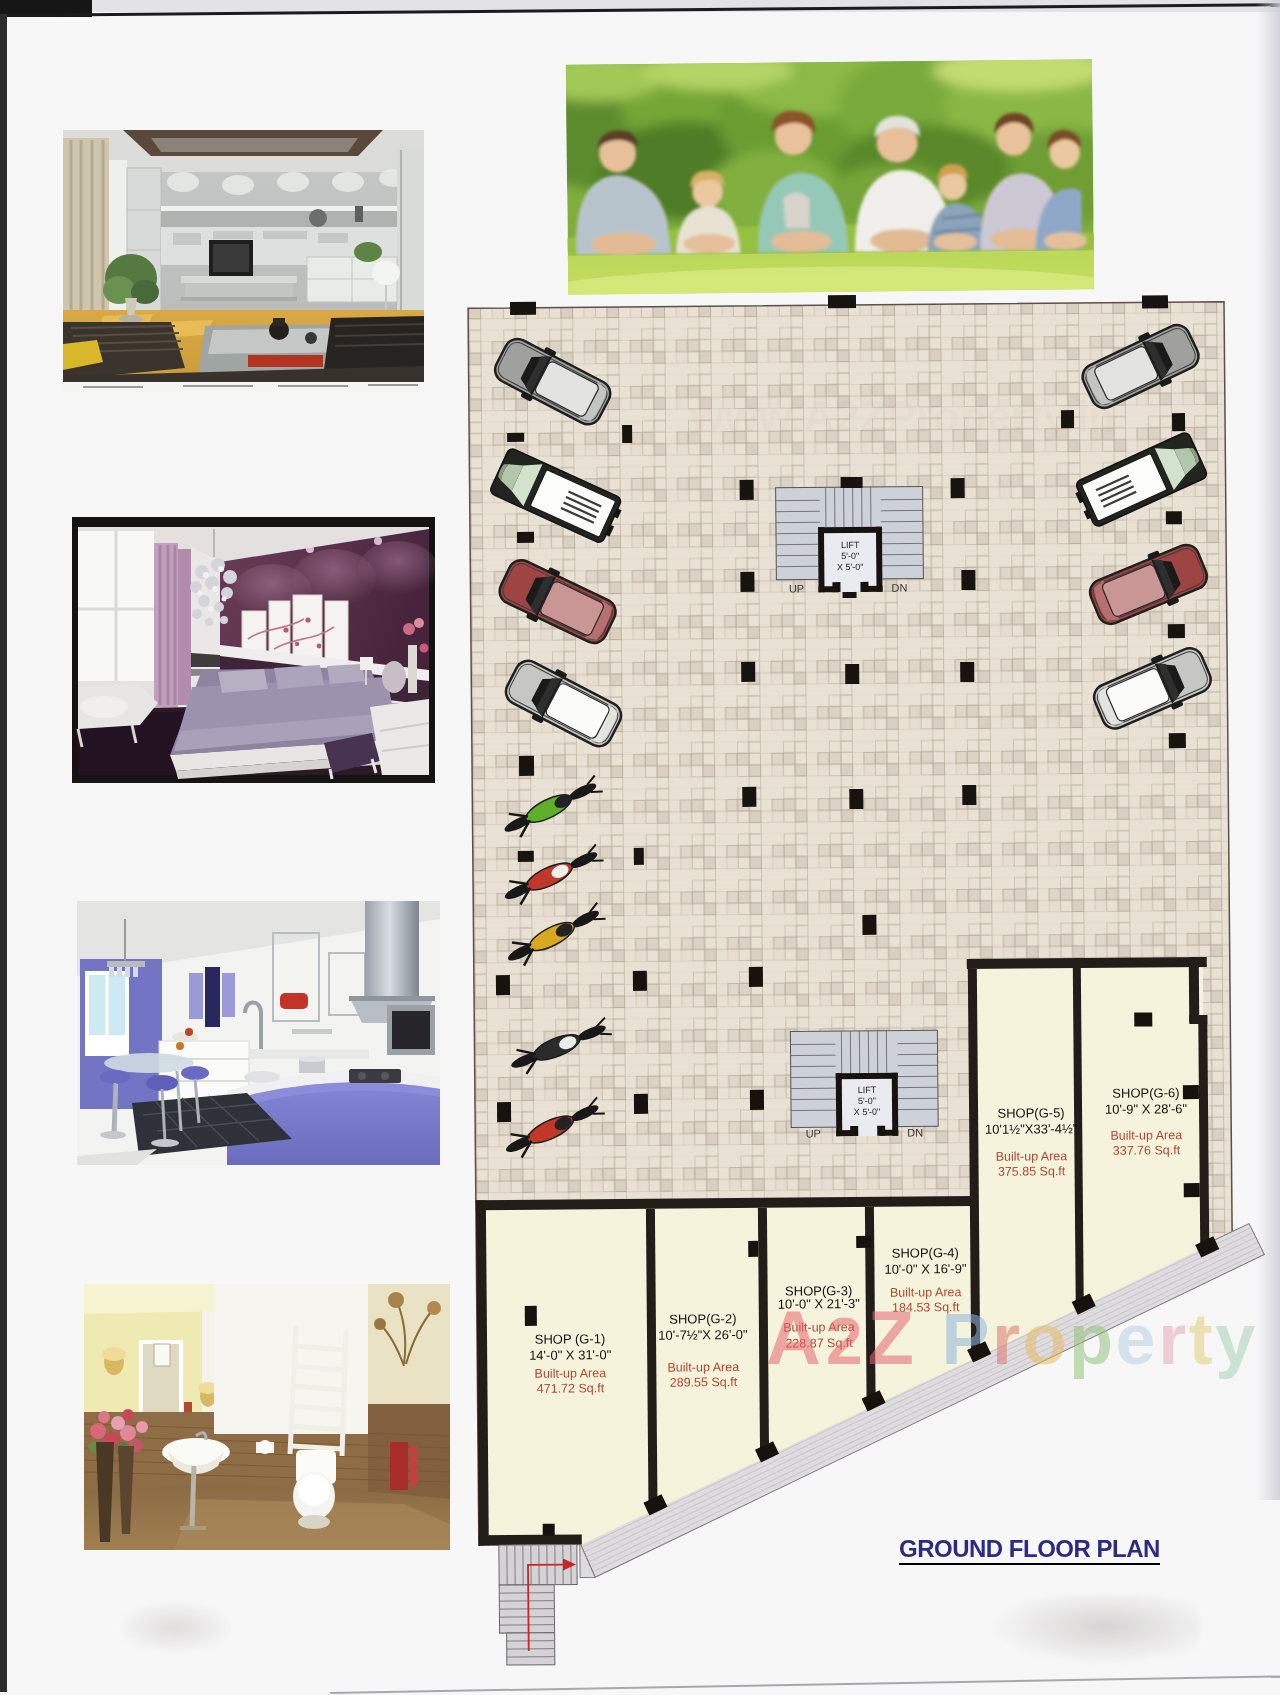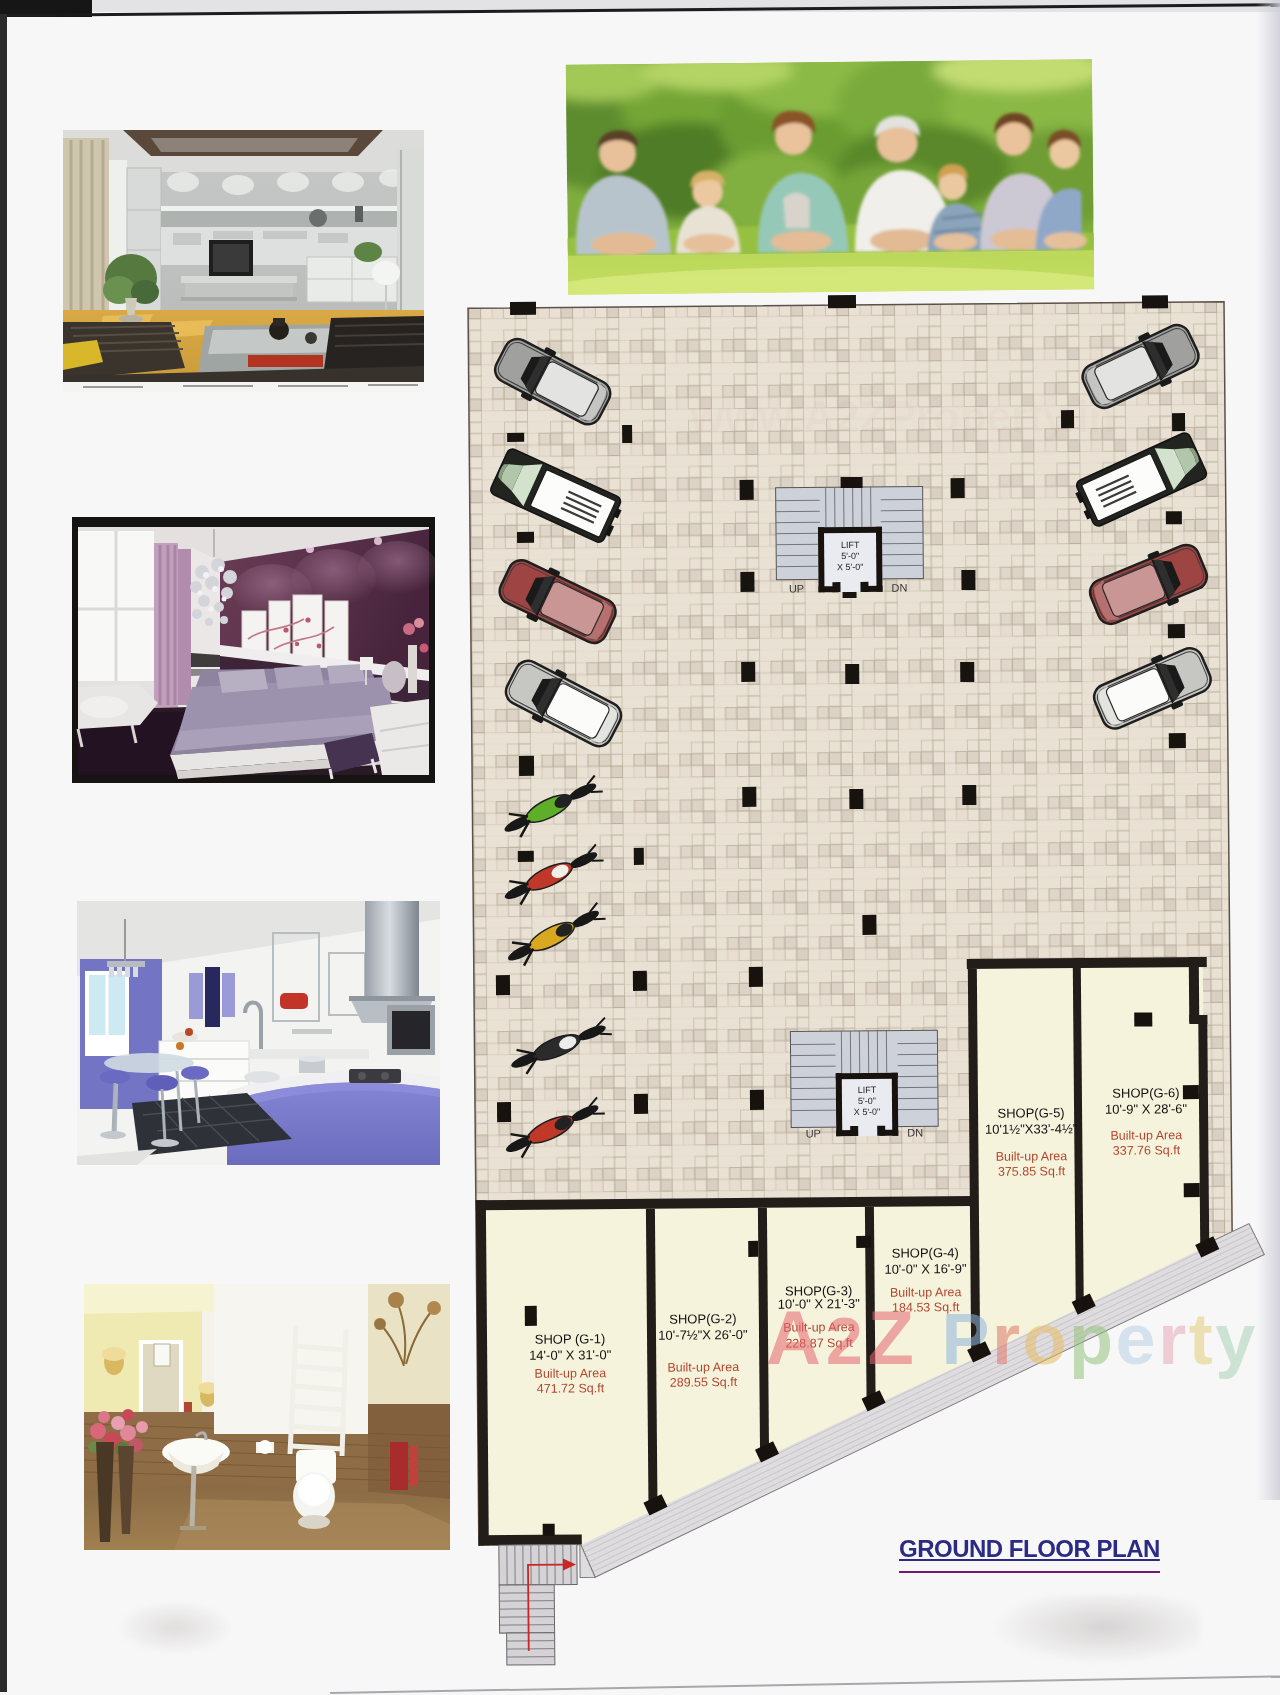--- a/index.html
+++ b/index.html
@@ -1026,17 +1026,17 @@
     <text x="1145" y="1157" font-size="12.5" fill="#b1462f">337.76 Sq.ft</text>
   </g>
 </g>
 </svg>
 
 <div class="abs" style="left:990px;top:1595px;width:210px;height:70px;background:radial-gradient(ellipse at 55% 45%, rgba(150,148,145,0.35), rgba(150,148,145,0) 70%);filter:blur(2px);"></div>
 <div class="abs" style="left:115px;top:1600px;width:120px;height:55px;background:radial-gradient(ellipse at 50% 50%, rgba(160,158,152,0.28), rgba(160,158,152,0) 70%);filter:blur(2px);"></div>
 
 <div class="abs" style="left:690px;top:392px;font-family:'Liberation Sans',sans-serif;font-weight:bold;font-size:44px;white-space:nowrap;opacity:0.035;color:#c05a70;">www.A2ZProperty.in</div>
 
-<div class="abs" style="left:899px;top:1535px;width:380px;font-family:'Liberation Sans',sans-serif;font-weight:bold;font-size:24px;letter-spacing:-0.5px;color:#2b2b84;white-space:nowrap;"><span style="border-bottom:2px solid #701a75;padding-bottom:9px;text-decoration:underline;">GROUND FLOOR PLAN</span></div>
+<div class="abs" style="left:899px;top:1535px;width:380px;font-family:'Liberation Sans',sans-serif;font-weight:bold;font-size:24px;letter-spacing:-0.5px;color:#2b2b84;white-space:nowrap;"><span style="border-bottom:2px solid #000000;padding-bottom:1px;">GROUND FLOOR PLAN</span></div>
 
 <div class="abs" style="left:766px;top:1294px;font-family:'Liberation Sans',sans-serif;font-weight:bold;white-space:nowrap;opacity:0.55;"><span style="font-size:76px;letter-spacing:5px;color:#e56772;">A<span style="font-size:66px;">2</span>Z</span><span style="font-size:72px;letter-spacing:2.5px;"><span style="color:#8fb7dc;"> P</span><span style="color:#e0796a;">r</span><span style="color:#e7bd62;">o</span><span style="color:#94c47c;">p</span><span style="color:#b9d2e6;">e</span><span style="color:#e6a9ba;">r</span><span style="color:#e4cf7c;">t</span><span style="color:#a9d2b6;">y</span></span></div>
 
 </div>
 
 </body></html>

